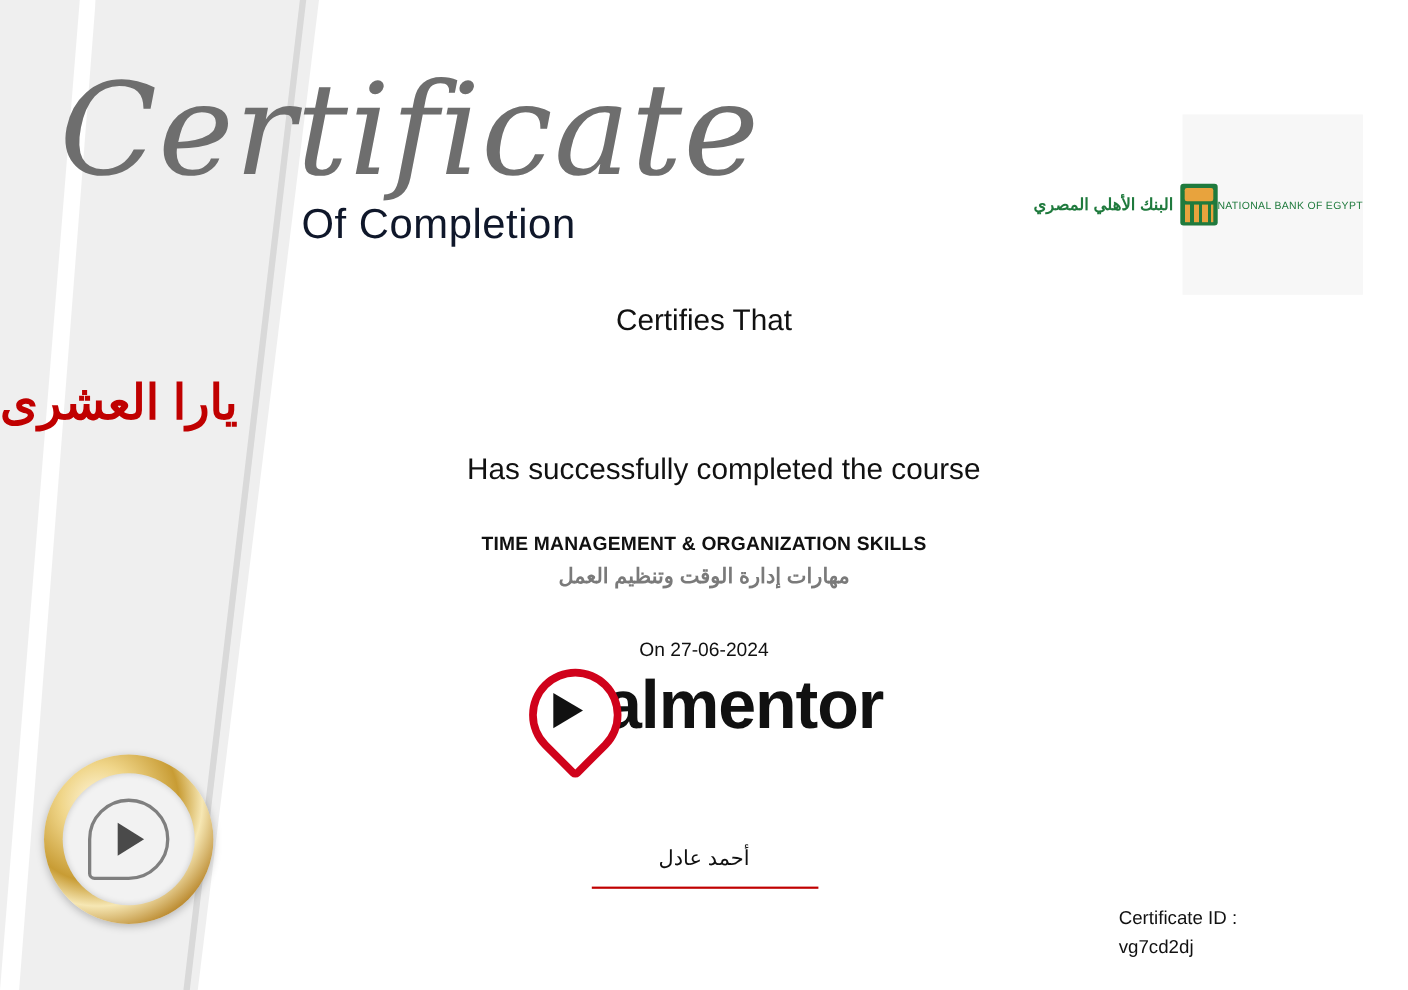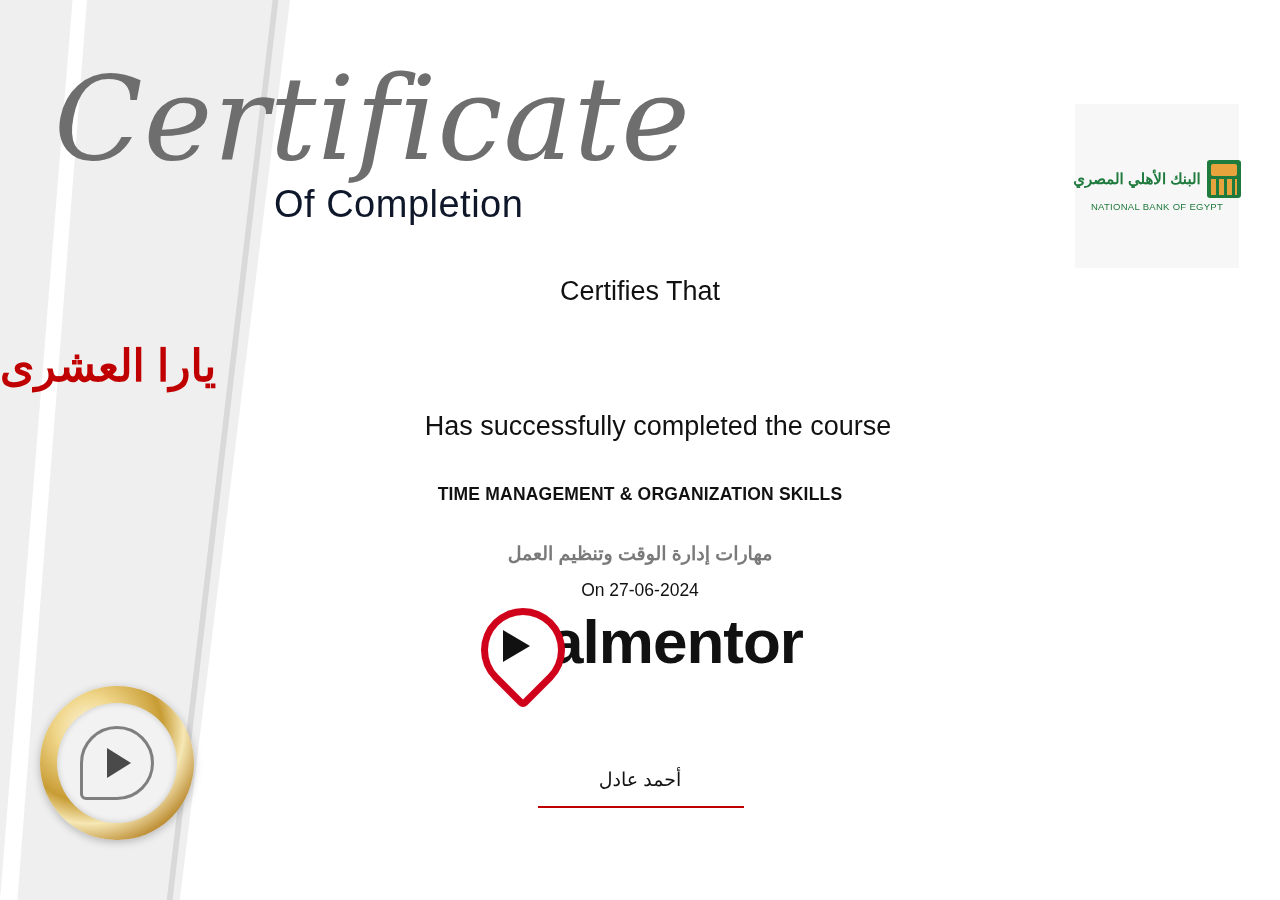--- a/index.html
+++ b/index.html
@@ -127,23 +127,23 @@
 
   
   .nbe-logo {
     position: absolute;
     left: 1075px;
     top: 104px;
     width: 164px;
     height: 164px;
     background: #f7f7f7;
     display: flex;
-    flex-direction: column;
+    flex-direction: row;
     align-items: center;
-    justify-content: center;
+    justify-content: flex-end;
   }
   .nbe-row {
     display: flex;
     align-items: center;
     gap: 6px;
   }
   .nbe-arabic {
     font-size: 15px;
     color: #1f7a3d;
     font-weight: bold;
@@ -218,21 +218,21 @@
     top: 484px;
     text-align: center;
     font-size: 17.5px;
     font-weight: bold;
     color: #111;
     letter-spacing: .2px;
   }
   .course-ar {
     position: absolute;
     left: 0; right: 0;
-    top: 542px;
+    top: 512px;
     text-align: center;
     font-size: 19px;
     font-weight: bold;
     color: #7a7a7a;
     direction: rtl;
   }
   .on-date {
     position: absolute;
     left: 0; right: 0;
     top: 580px;
@@ -357,14 +357,18 @@
     <div class="al-pin">
       <div class="pin-shape"></div>
       <div class="pin-tri"></div>
     </div>
     <div class="al-word">almentor</div>
   </div>
 
   <div class="sign-name">أحمد عادل</div>
   <div class="sign-line"></div>
 
+  <div class="cert-id">
+    <div>Certificate ID :</div>
+    <div>vg7cd2dj</div>
+  </div>
 
 </div>
 
 </body></html>

